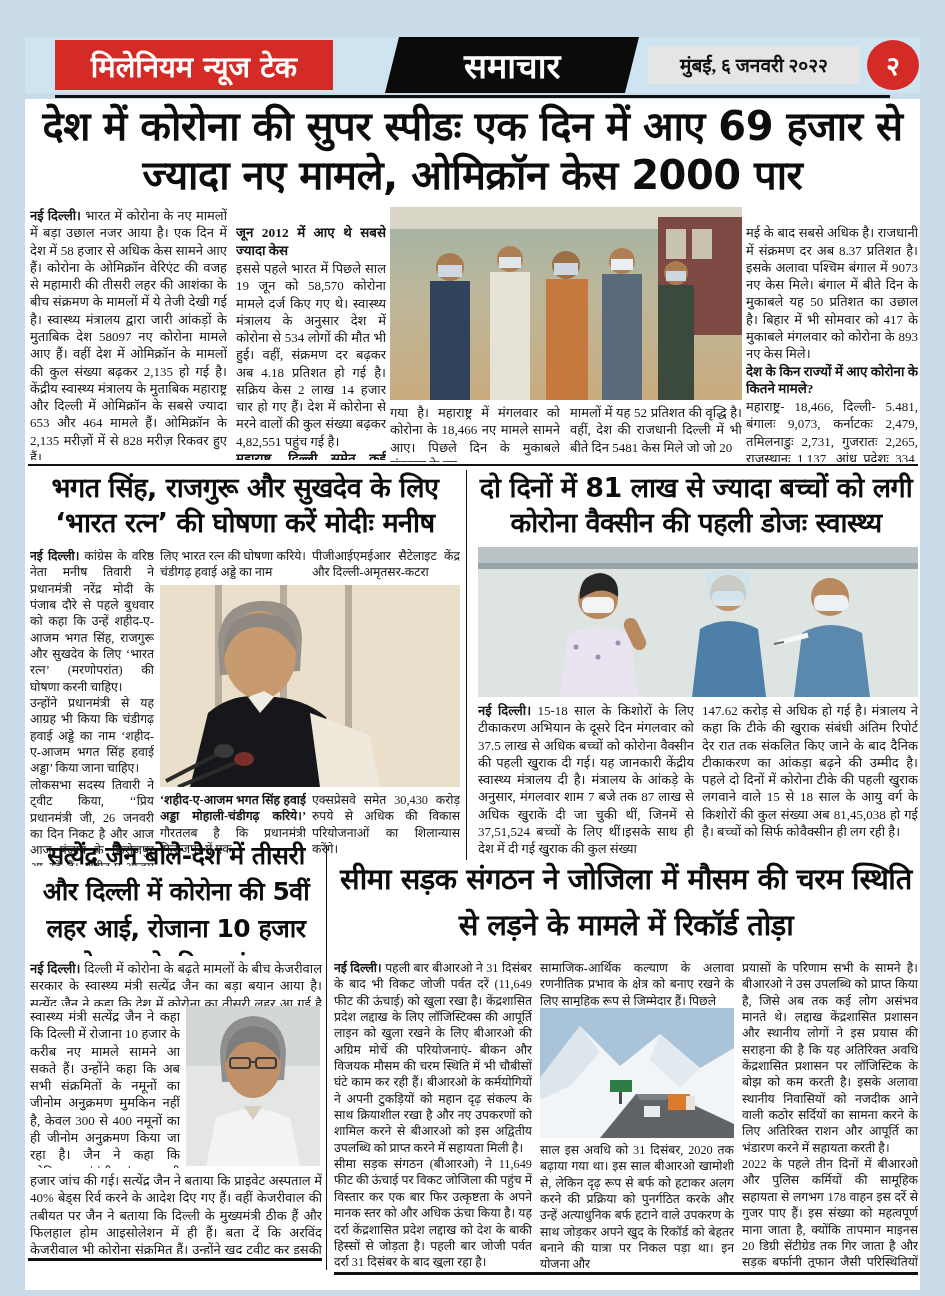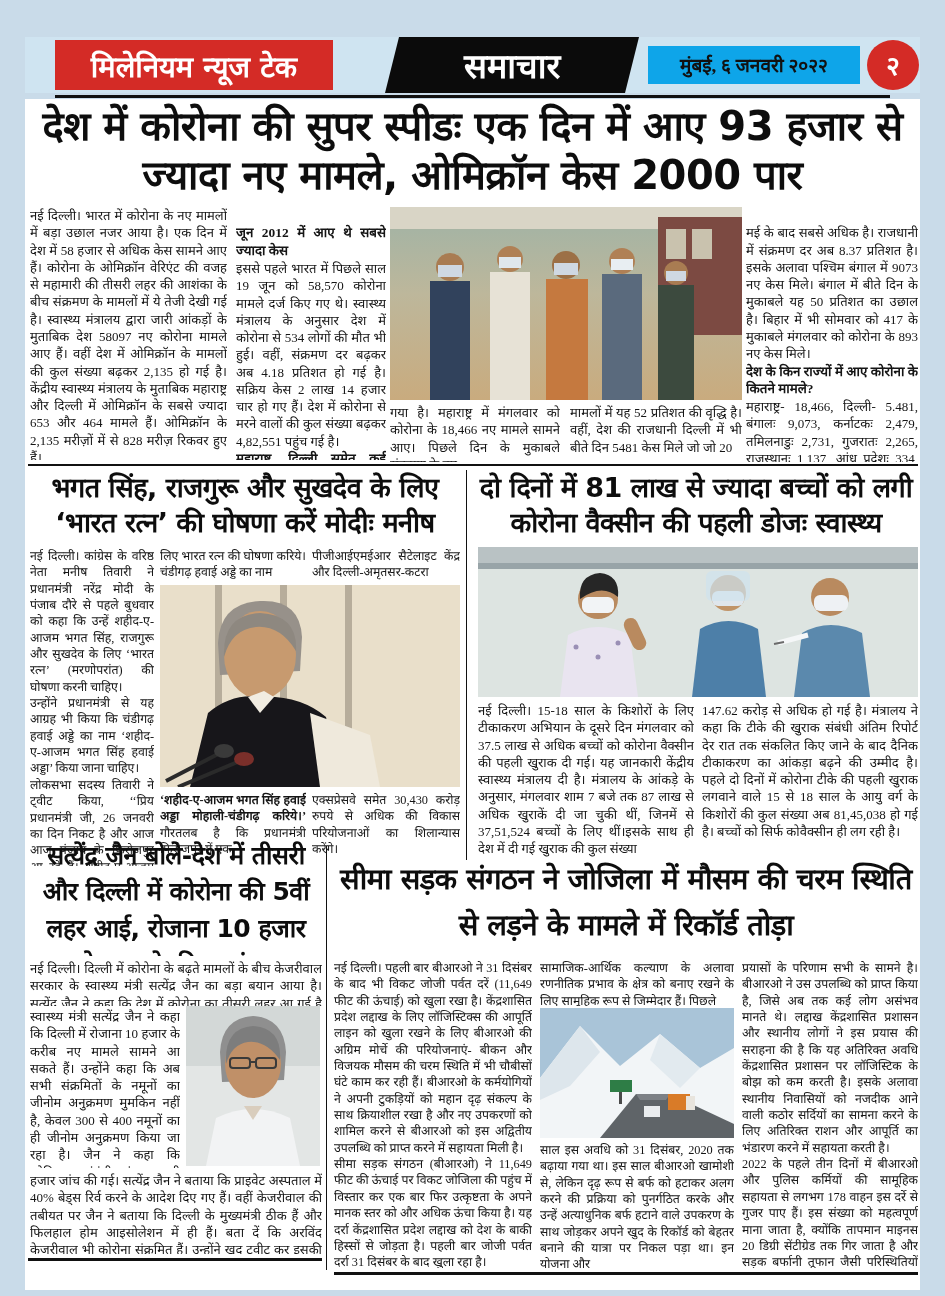--- a/index.html
+++ b/index.html
@@ -2,29 +2,29 @@
 <html lang="hi"><head>
 <meta charset="utf-8">
 <style>
   html,body{margin:0;padding:0;}
   body{width:945px;height:1296px;background:#c9dbe9;font-family:"Liberation Serif","DejaVu Serif",serif;}
   .page{position:relative;width:945px;height:1296px;overflow:hidden;}
   .abs{position:absolute;}
   .paper{background:#ffffff;}
   .btxt{font-size:13px;line-height:1.33;text-align:justify;color:#151515;overflow:hidden;white-space:pre-line;}
   .sm{font-size:12.3px;}
-  .dl{font-weight:normal;}
+  .dl{font-weight:bold;}
   .subh{font-weight:bold;font-size:13.4px;}
   .hl{font-family:"DejaVu Sans","Liberation Sans",sans-serif;font-weight:700;text-align:center;color:#0d0d0d;overflow:hidden;letter-spacing:-0.5px;}
   .rule{background:#111;}
   .masthead-band{background:#cfe4f1;}
   .brand-box{display:flex;align-items:center;justify-content:center;color:#fff;font-family:"DejaVu Sans",sans-serif;font-weight:bold;font-size:29px;}
   .section-band{transform:skewX(-14deg);display:flex;align-items:center;justify-content:center;}
   .section-band span{transform:skewX(14deg);color:#fff;font-family:"DejaVu Sans",sans-serif;font-weight:bold;font-size:34px;}
-  .date-box{background:#0ea5e9;display:flex;align-items:center;justify-content:center;font-weight:bold;font-size:19px;color:#111;}
+  .date-box{background:#e5e5e5;display:flex;align-items:center;justify-content:center;font-weight:bold;font-size:19px;color:#111;}
   .page-circle{border-radius:50%;display:flex;align-items:center;justify-content:center;color:#fff;font-weight:bold;font-size:26px;font-family:"DejaVu Sans",sans-serif;}
   .capb{font-weight:bold;}
   svg{display:block;}
 </style>
 </head>
 <body>
 
 <div class="page">
 
   <div class="abs paper" style="left:25px;top:99px;width:895px;height:1191px;"></div>
@@ -40,21 +40,21 @@
     <div class="abs date-box" style="left:648px;top:46px;width:212px;height:38px;">
       <span>मुंबई, ६ जनवरी २०२२</span>
     </div>
     <div class="abs page-circle" style="left:867px;top:40px;width:52px;height:50px;background:#d42b26;">
       <span>२</span>
     </div>
     <div class="abs rule" style="left:55px;top:95px;width:835px;height:3px;"></div>
   </header>
 
   <section>
-    <h1 class="abs hl" style="left:30px;top:102px;width:885px;height:100px;font-size:40px;line-height:1.22;margin:0;">देश में कोरोना की सुपर स्पीडः एक दिन में आए 93 हजार से ज्यादा नए मामले, ओमिक्रॉन केस 2000 पार</h1>
+    <h1 class="abs hl" style="left:30px;top:102px;width:885px;height:100px;font-size:40px;line-height:1.22;margin:0;">देश में कोरोना की सुपर स्पीडः एक दिन में आए 69 हजार से ज्यादा नए मामले, ओमिक्रॉन केस 2000 पार</h1>
 
     <div class="abs btxt" style="left:30px;top:207px;width:197px;height:253px;"><span class="dl">नई दिल्ली।</span> <span>भारत में कोरोना के नए मामलों में बड़ा उछाल नजर आया है। एक दिन में देश में 58 हजार से अधिक केस सामने आए हैं। कोरोना के ओमिक्रॉन वेरिएंट की वजह से महामारी की तीसरी लहर की आशंका के बीच संक्रमण के मामलों में ये तेजी देखी गई है। स्वास्थ्य मंत्रालय द्वारा जारी आंकड़ों के मुताबिक देश 58097 नए कोरोना मामले आए हैं। वहीं देश में ओमिक्रॉन के मामलों की कुल संख्या बढ़कर 2,135 हो गई है। केंद्रीय स्वास्थ्य मंत्रालय के मुताबिक महाराष्ट्र और दिल्ली में ओमिक्रॉन के सबसे ज्यादा 653 और 464 मामले हैं। ओमिक्रॉन के 2,135 मरीज़ों में से 828 मरीज़ रिकवर हुए हैं।</span></div>
 
     <div class="abs btxt" style="left:236px;top:207px;width:150px;height:253px;">
       <span class="subh">जून 2012 में आए थे सबसे ज्यादा केस</span>
       <span>इससे पहले भारत में पिछले साल 19 जून को 58,570 कोरोना मामले दर्ज किए गए थे। स्वास्थ्य मंत्रालय के अनुसार देश में कोरोना से 534 लोगों की मौत भी हुई। वहीं, संक्रमण दर बढ़कर अब 4.18 प्रतिशत हो गई है। सक्रिय केस 2 लाख 14 हजार चार हो गए हैं। देश में कोरोना से मरने वालों की कुल संख्या बढ़कर 4,82,551 पहुंच गई है।</span>
       <span class="subh">महाराष्ट्र, दिल्ली समेत कई राज्यों में बढ़े मामले</span>
       
     </div>
 

